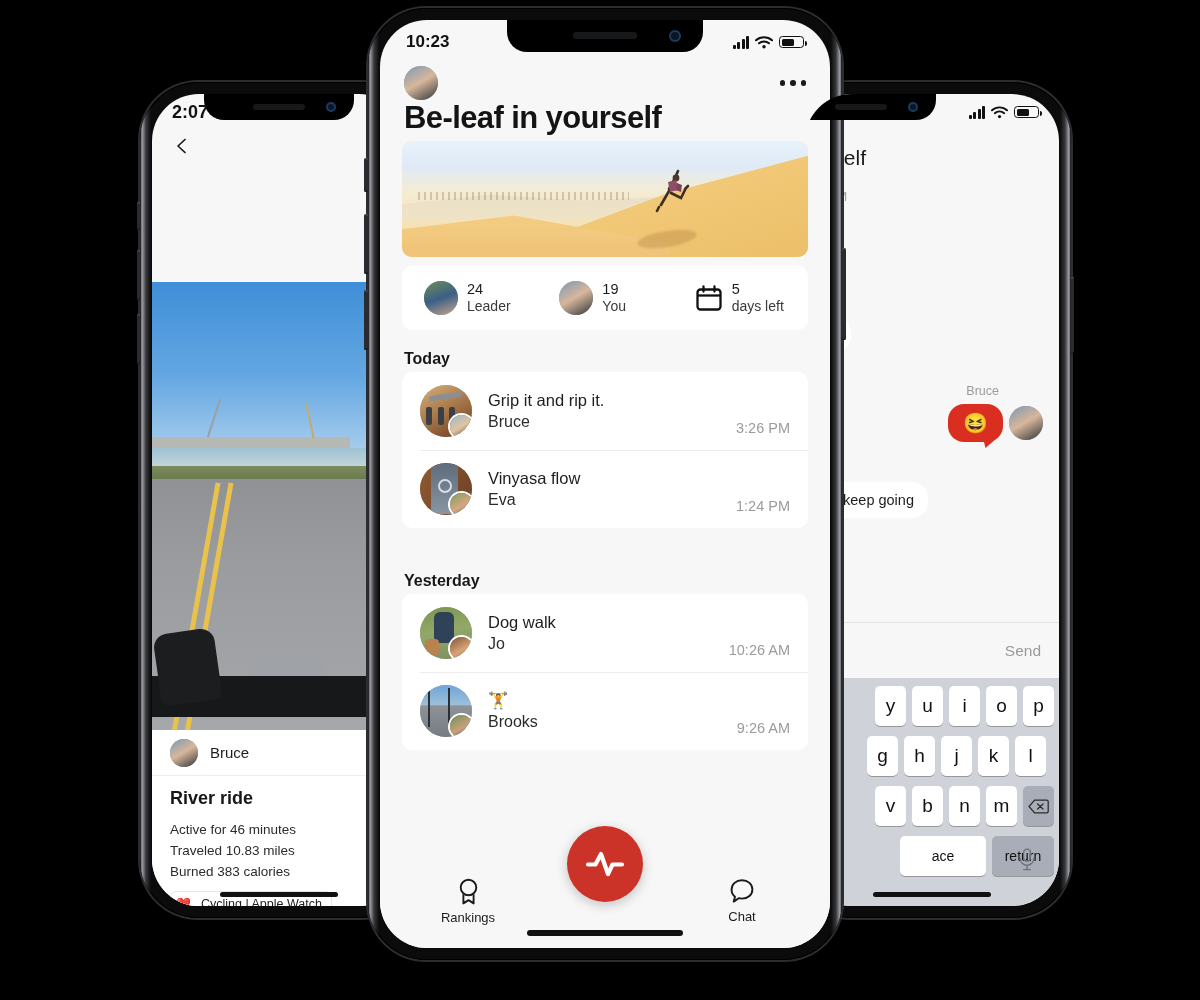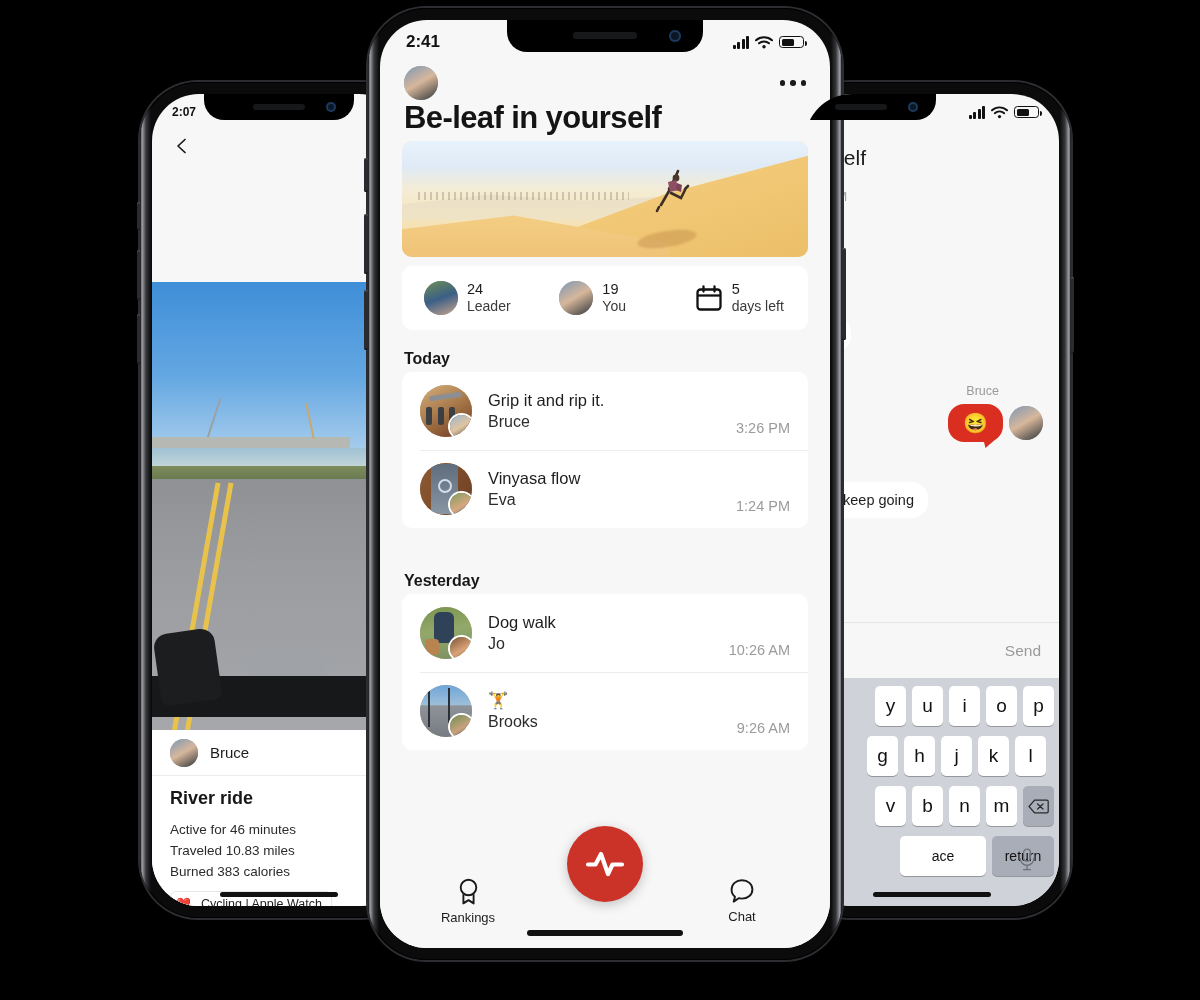--- a/index.html
+++ b/index.html
@@ -187,21 +187,21 @@
     <div class="btn-side" style="left:-3px; top:120px; width:3px; height:28px;"></div>
     <div class="btn-side" style="left:-3px; top:168px; width:3px; height:50px;"></div>
     <div class="btn-side" style="left:-3px; top:232px; width:3px; height:50px;"></div>
     <div class="btn-side" style="right:-3px; top:195px; width:3px; height:76px;"></div>
     <div class="screen" id="left-screen">
       <div class="notch" style="width:150px; height:26px;">
         <div class="spk"></div>
         <div class="cam"></div>
       </div>
       <div class="statusbar" style="height:36px; padding:0 20px;">
-        <div class="sb-time" style="font-size:12px;">2:07</div>
+        <div class="sb-time" style="font-size:18px;">2:07</div>
         <div class="sb-right"></div>
       </div>
 
       <div class="l-back">
         <svg viewBox="0 0 16 16" width="16" height="16">
           <path d="M11 1.5 L4 8 L11 14.5" fill="none" stroke="#1a1a1a" stroke-width="1.7" stroke-linecap="round" stroke-linejoin="round"></path>
         </svg>
       </div>
 
       <div class="l-photo">
@@ -345,21 +345,21 @@
     <div class="btn-side" style="left:-4px; top:150px; width:4px; height:34px;"></div>
     <div class="btn-side" style="left:-4px; top:206px; width:4px; height:60px;"></div>
     <div class="btn-side" style="left:-4px; top:282px; width:4px; height:60px;"></div>
     <div class="btn-side" style="right:-4px; top:240px; width:4px; height:92px;"></div>
     <div class="screen" id="center-screen">
       <div class="notch" style="width:196px; height:32px;">
         <div class="spk" style="width:64px;height:7px;top:12px;"></div>
         <div class="cam" style="width:12px;height:12px;top:10px;right:22px;"></div>
       </div>
       <div class="statusbar" style="height:44px; padding:0 26px;">
-        <div class="sb-time" style="font-size:17px;">2:41</div>
+        <div class="sb-time" style="font-size:17px;">10:23</div>
         <div class="sb-right">
           <div class="bars">
             <i style="height:4px"></i>
               <i style="height:7px"></i>
               <i style="height:10px"></i>
               <i style="height:13px"></i>
           </div>
           <svg width="18" height="13" viewBox="0 0 18 13">
             <path d="M1 4.3a12 12 0 0 1 16 0" fill="none" stroke="#111" stroke-width="2" stroke-linecap="round"></path>
             <path d="M4 7.3a7.6 7.6 0 0 1 10 0" fill="none" stroke="#111" stroke-width="2" stroke-linecap="round"></path>

